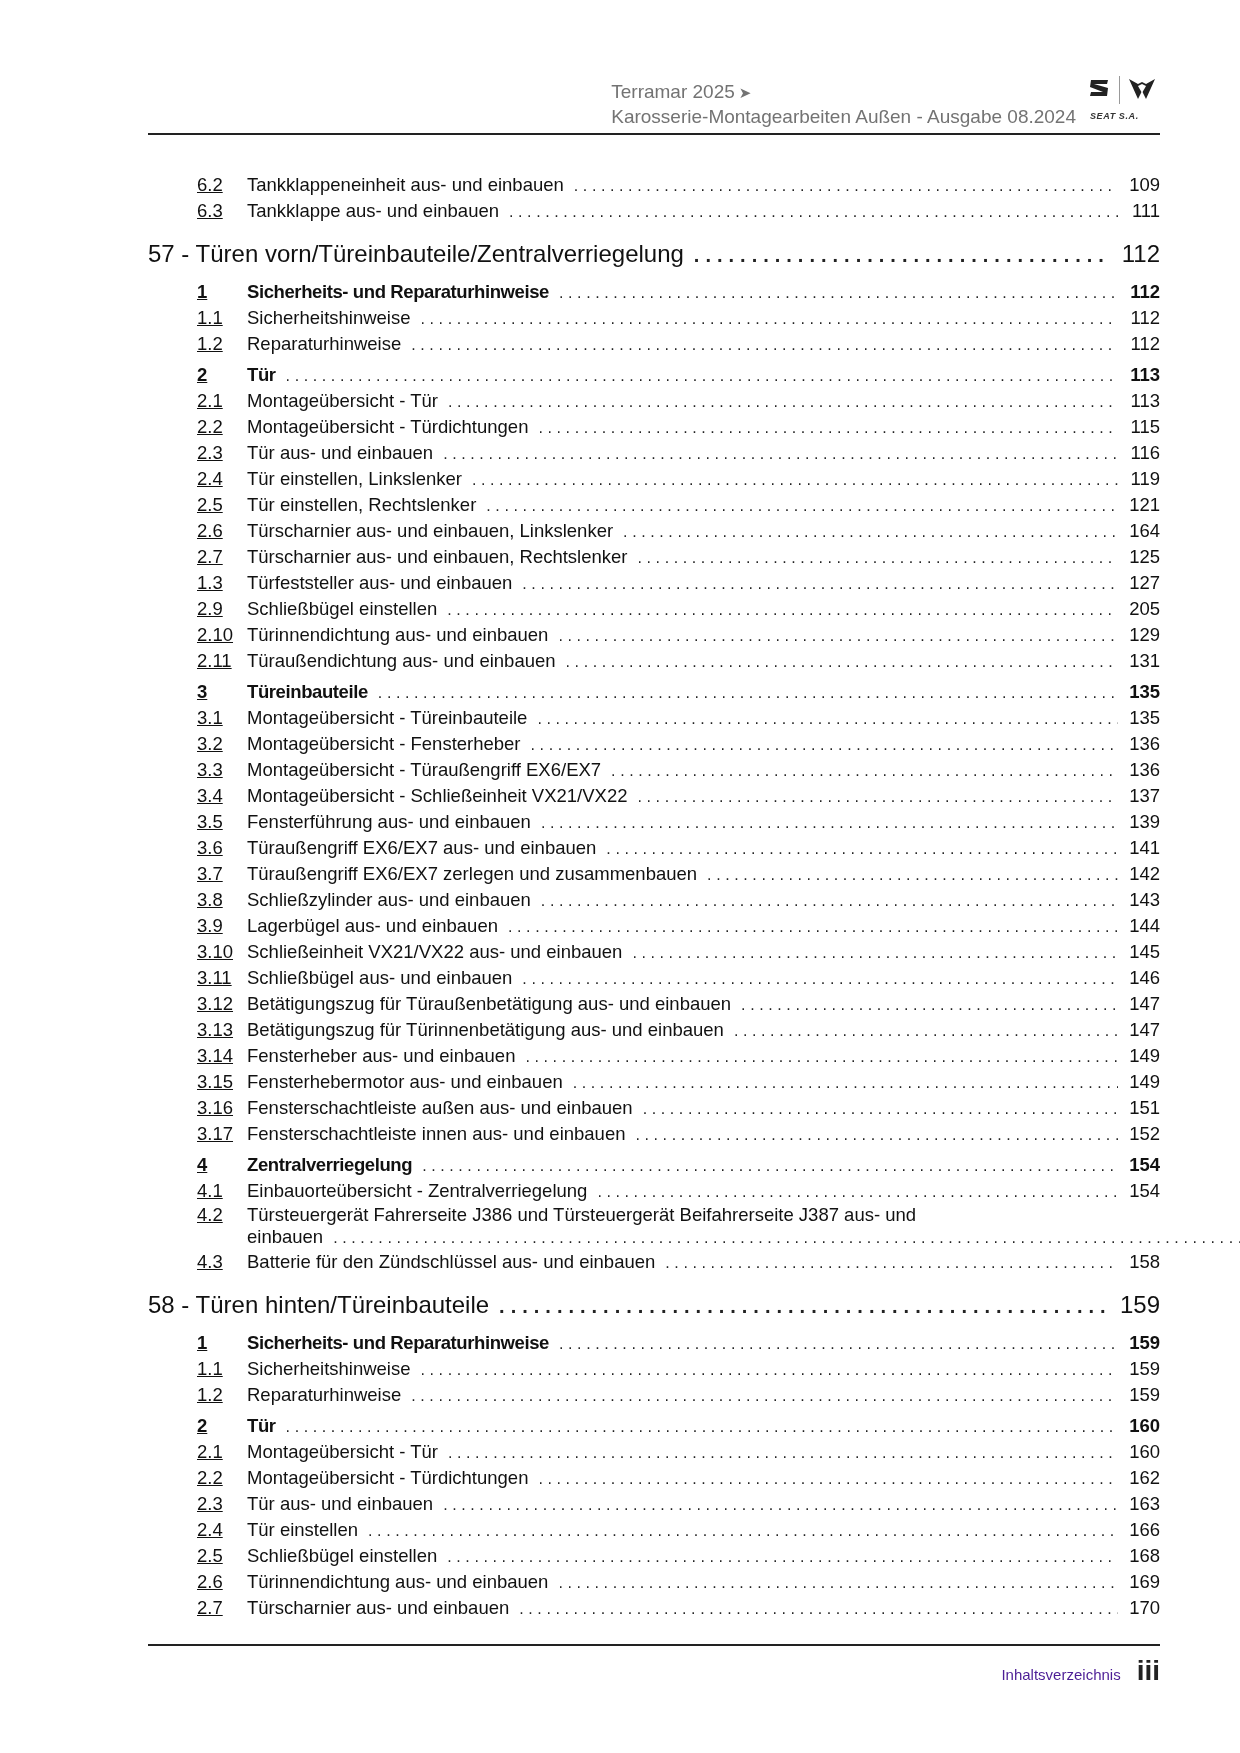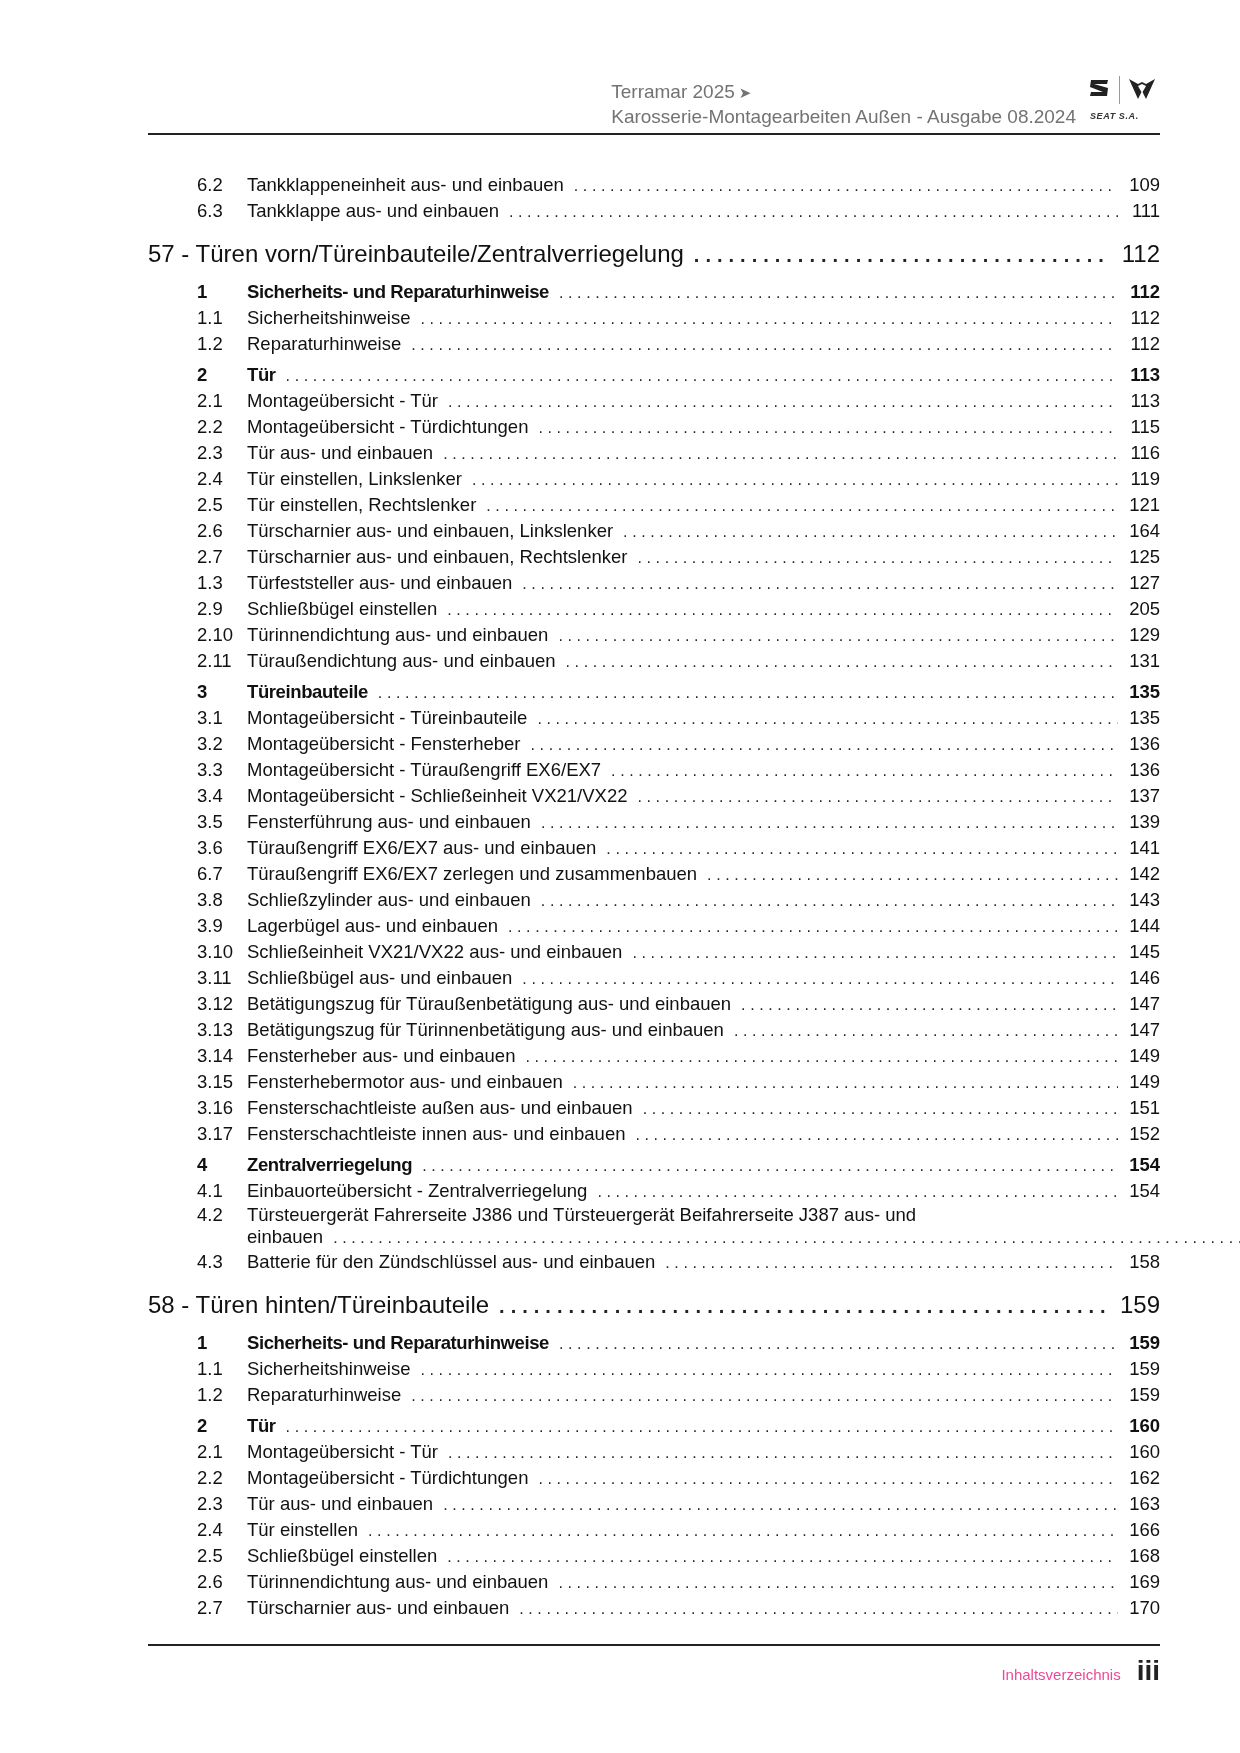--- a/index.html
+++ b/index.html
@@ -10,40 +10,40 @@
     .header-arrow { font-size: 15px; margin-left: 4px; }
     .logo { position: absolute; right: 0; top: 0; width: 76px; height: 50px; }
     .logo-seat { position: absolute; left: 4px; top: 2px; width: 22px; height: 20px; }
     .logo-sep { position: absolute; left: 35px; top: 0; width: 1px; height: 28px; background: #999; }
     .logo-cupra { position: absolute; left: 44px; top: 2px; width: 28px; height: 22px; }
     .logo-caption { position: absolute; left: 6px; top: 35px; font-size: 9px; font-weight: bold; letter-spacing: 0.6px; color: #333; font-style: italic; }
     .header-rule { position: absolute; left: 148px; top: 133px; width: 1012px; height: 2px; background: #222; }
 
     .toc { position: absolute; left: 148px; top: 172px; width: 1012px; }
     .row { position: relative; display: flex; align-items: baseline; height: 26px; font-size: 18.5px; line-height: 26px; }
-    .row .num { width: 50px; margin-left: 49px; flex: 0 0 50px; }
+    .row .num { width: 50px; margin-left: 49px; flex: 0 0 50px; text-decoration: underline; }
     .row .title { white-space: nowrap; padding-right: 10px; }
     .row .dots { flex: 1 1 auto; overflow: hidden; white-space: nowrap; letter-spacing: 4.6px; color: #222; font-size: 16px; }
     .row .page { flex: 0 0 auto; width: 36px; text-align: right; margin-left: 6px; }
     .row.sec { margin-top: 5px; }
     .row.sec .title, .row.sec .num, .row.sec .page { font-weight: bold; -webkit-text-stroke: 0; font-weight: 600; }
     .row.sec .title { font-weight: bold; letter-spacing: -0.4px; }
     .row.chap { height: 40px; line-height: 40px; font-size: 24px; margin-top: 10px; margin-bottom: 2px; }
     .row.chap .title { padding-left: 0; }
     .row.chap .page { font-size: 24px; width: 44px; }
     .row.chap .dots { font-size: 20px; letter-spacing: 6px; font-weight: bold; }
     .row.wrap { height: auto; align-items: flex-start; }
     .row.wrap .body { display: flex; flex-direction: column; flex: 1 1 auto; }
     .row.wrap .line1 { line-height: 22px; }
     .row.wrap .line2 { display: flex; align-items: baseline; line-height: 22px; }
     .row.wrap .line2 .dots { flex: 1 1 auto; }
 
     .footer-rule { position: absolute; left: 148px; top: 1644px; width: 1012px; height: 2px; background: #222; }
     .footer { position: absolute; right: 80px; top: 1655px; display: flex; align-items: baseline; }
-    .footer-label { font-size: 15px; color: #ec4899; margin-right: 16px; }
+    .footer-label { font-size: 15px; color: #4c1d95; margin-right: 16px; }
     .footer-page { font-size: 28px; font-weight: bold; color: #222; }
   </style>
 </head>
 <body>
 
 <div class="header">
   <div class="header-text">
     <div><span>Terramar 2025</span><span class="header-arrow">➤</span></div>
     <div>Karosserie-Montagearbeiten Außen - Ausgabe 08.2024</div>
   </div>
@@ -213,21 +213,21 @@
         <span class="dots">........................................................................................................................................................................................................</span>
         <span class="page">139</span>
       </div>
       <div class="row">
         <span class="num">3.6</span>
         <span class="title">Türaußengriff EX6/EX7 aus- und einbauen</span>
         <span class="dots">........................................................................................................................................................................................................</span>
         <span class="page">141</span>
       </div>
       <div class="row">
-        <span class="num">6.7</span>
+        <span class="num">3.7</span>
         <span class="title">Türaußengriff EX6/EX7 zerlegen und zusammenbauen</span>
         <span class="dots">........................................................................................................................................................................................................</span>
         <span class="page">142</span>
       </div>
       <div class="row">
         <span class="num">3.8</span>
         <span class="title">Schließzylinder aus- und einbauen</span>
         <span class="dots">........................................................................................................................................................................................................</span>
         <span class="page">143</span>
       </div>

